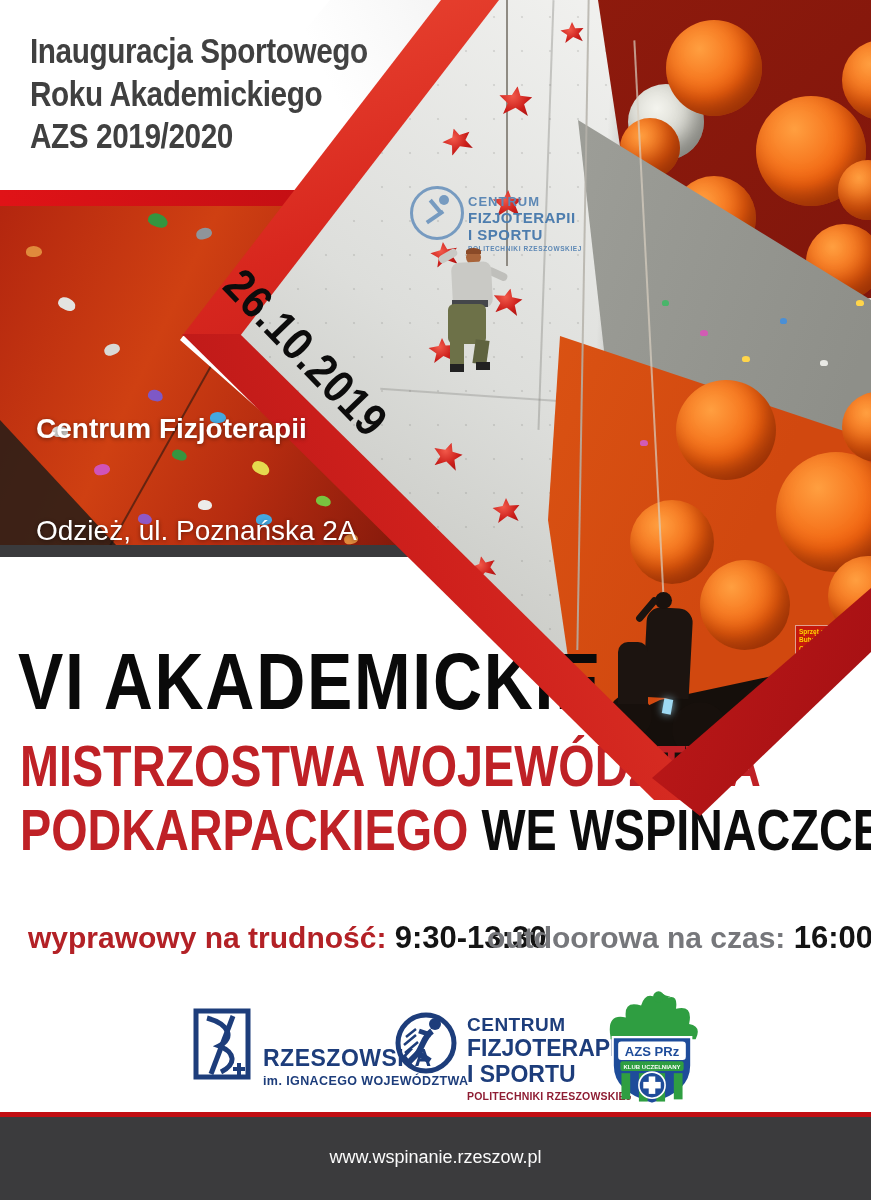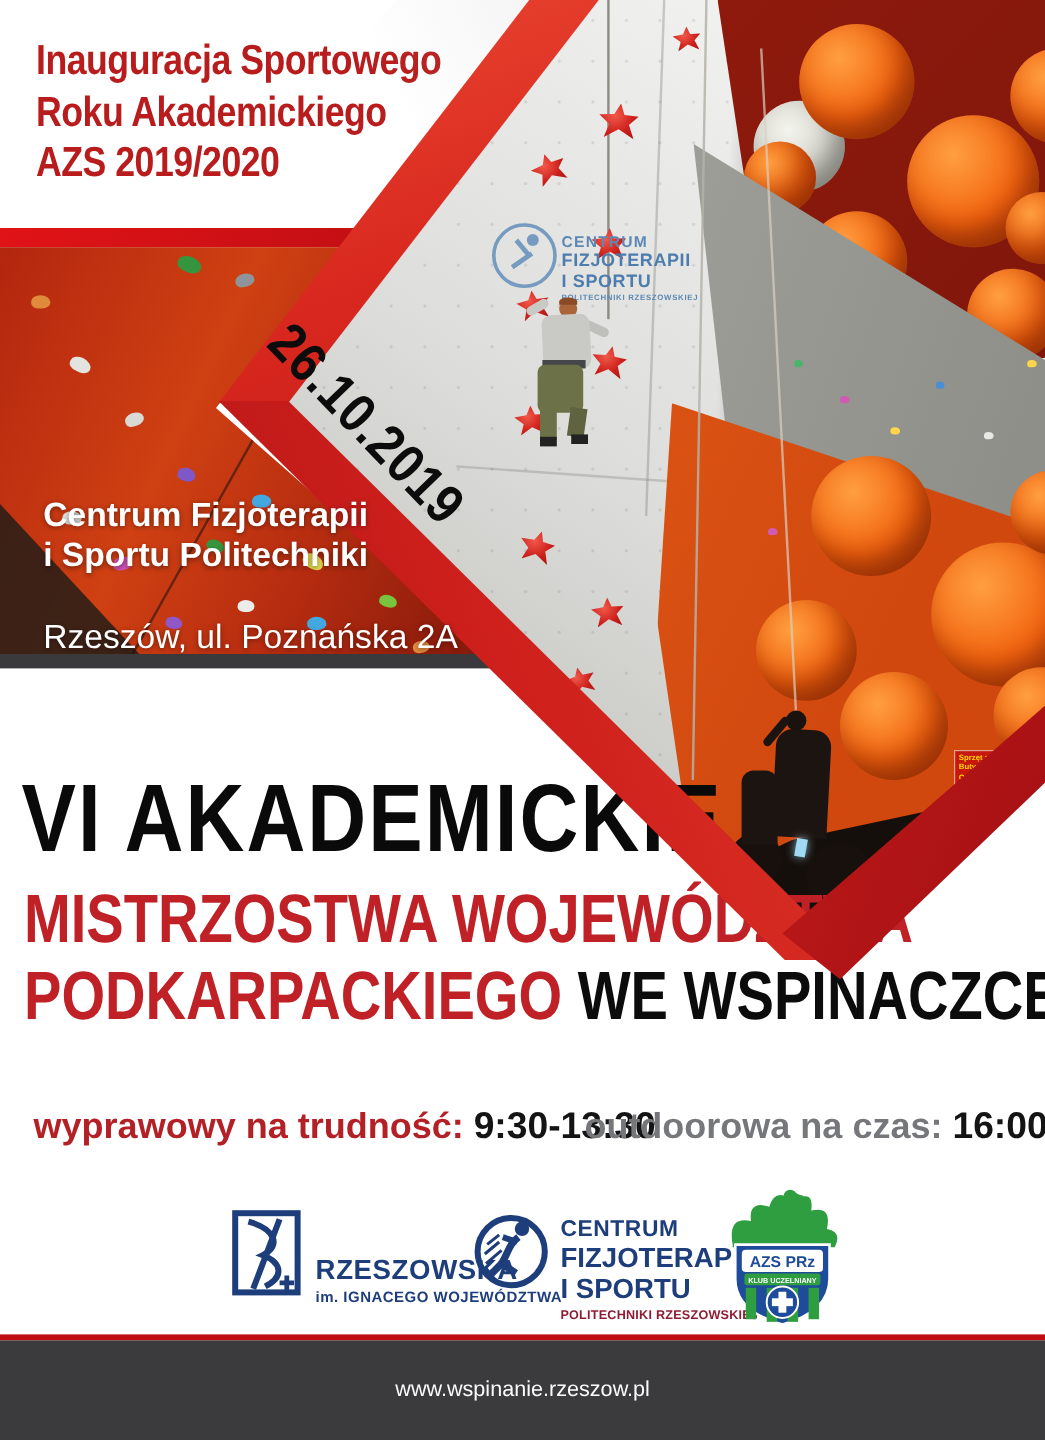--- a/index.html
+++ b/index.html
@@ -3,21 +3,21 @@
 <meta charset="utf-8">
 <style>
   html,body{margin:0;padding:0;background:#ffffff;}
   .poster{position:relative;width:871px;height:1200px;background:#ffffff;overflow:hidden;
           font-family:"Liberation Sans",sans-serif;}
   .abs{position:absolute;}
   .cx{display:inline-block;transform:scaleX(.85);transform-origin:left top;white-space:nowrap;}
   .cx2{display:inline-block;transform:scaleX(.82);transform-origin:left top;white-space:nowrap;}
 
   
-  .hdr{left:30px;top:30px;font-weight:800;font-size:35px;line-height:1.22;color:#b91c1c;letter-spacing:-.5px;}
+  .hdr{left:30px;top:30px;font-weight:800;font-size:35px;line-height:1.22;color:#404040;letter-spacing:-.5px;}
 
   
   .montage{left:0;top:0;width:871px;height:812px;
            clip-path:polygon(462px 0,871px 0,871px 612px,701px 790px,215px 332px);}
   .leftphoto{left:0;top:0;width:871px;height:570px;
            clip-path:polygon(0 190px,296px 190px,180px 340px,430px 560px,0 560px);}
   .band{filter:drop-shadow(0 0 7px rgba(0,0,0,.35));}
   .lh{position:absolute;border-radius:55% 60% 50% 45%;}
   .rhold{position:absolute;background:radial-gradient(circle at 40% 35%,#f2594a,#cc1f1b 55%,#9e0f10);
          clip-path:polygon(50% 0,63% 30%,98% 28%,78% 55%,95% 92%,55% 72%,22% 100%,30% 62%,2% 40%,38% 32%);}
@@ -267,23 +267,23 @@
   <div class="abs band" style="left:0;top:0;width:871px;height:830px;z-index:5;
        clip-path:polygon(871px 588px,871px 652px,700px 816px,652px 778px);
        background:linear-gradient(110deg,#e84a31 0%,#cf201c 55%,#a30f13 100%);"></div>
 
   <div class="abs date">
     <span>26.10.2019</span>
   </div>
 
   <div class="abs venue" style="z-index:6;">
     <span class="b">Centrum Fizjoterapii</span><br>
-    <span class="b">i Sportu Politechniki</span><br>
     <br>
-    <span>Rzeszów, ul. Poznańska 2A</span>
+    <br>
+    <span>Odzież, ul. Poznańska 2A</span>
   </div>
 
   <div class="abs t1">
     <span class="cx">VI AKADEMICKIE</span>
   </div>
   <div class="abs t2">
     <span class="cx2">MISTRZOSTWA WOJEWÓDZTWA</span>
   </div>
   <div class="abs t3">
     <span class="cx2"><span class="red">PODKARPACKIEGO</span><span class="blk"> WE WSPINACZCE</span></span>

